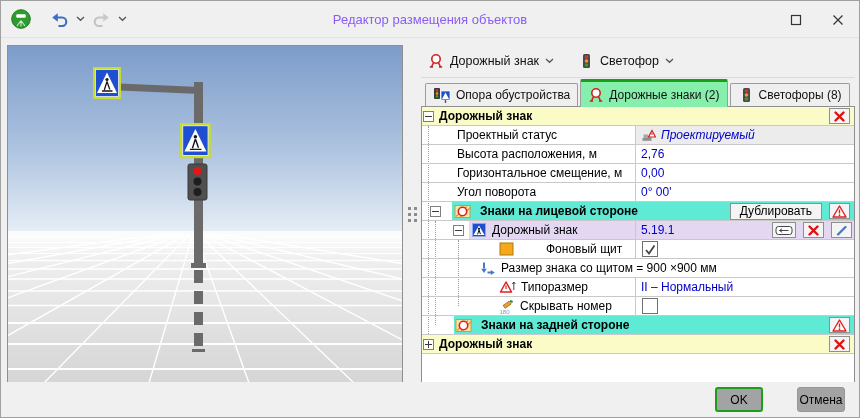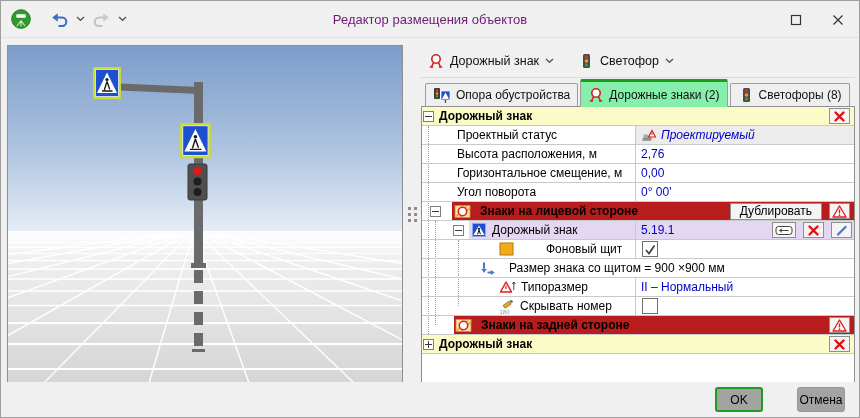--- a/index.html
+++ b/index.html
@@ -7,21 +7,21 @@
   .window { width:860px; height:418px; position:relative; background:#F0F0F0;
             border:1px solid #A0A0A0; overflow:hidden; }
 
   
   .titlebar { position:absolute; left:0; right:0; top:0; height:37px; display:flex;
               align-items:center; border-bottom:1px solid #E3E3E3; }
   .app-logo { margin-left:10px; display:flex; }
   .tb-tools { display:flex; align-items:center; margin-left:16px; gap:1px; }
   .tb-btn { width:24px; height:24px; display:flex; align-items:center; justify-content:center; border-radius:3px; }
   .tb-chev { width:16px; height:24px; display:flex; align-items:center; justify-content:center; }
-  .tb-title { position:absolute; left:0; right:0; text-align:center; font-size:13px; color:#701a75; pointer-events:none; }
+  .tb-title { position:absolute; left:0; right:0; text-align:center; font-size:13px; color:#8b5cf6; pointer-events:none; }
   .win-btns { position:absolute; right:10px; top:0; height:37px; display:flex; align-items:center; gap:20px; }
   .win-btn { width:22px; height:22px; display:flex; align-items:center; justify-content:center; }
 
   
   .viewport { position:absolute; left:6px; top:44px; width:396px; height:339px;
               border:1px solid #8F8F8F; background:#fff; overflow:hidden; }
 
   
   .splitter { position:absolute; left:402px; top:44px; width:18px; height:339px;
               display:flex; align-items:center; justify-content:center; }
@@ -49,21 +49,21 @@
   .plabel { flex:1; display:flex; align-items:center; gap:5px; padding-left:35px; color:#000; overflow:hidden; }
   .pval { width:219px; border-left:1px solid #C9C9C9; display:flex; align-items:center;
           padding-left:5px; color:#0000C8; gap:5px; overflow:hidden; }
   .pval.gray { background:#ECECEC;font-style:italic; }
   .pval.lav  { background:#E3D7F2; }
 
   .grow { height:19px; display:flex; align-items:center; border-bottom:1px solid #C9C9C9;
           position:relative; gap:5px; white-space:nowrap; }
   .grow.yellow { background:#FBFBC8; font-weight:bold; padding:0 2px 0 1px; }
   .cbar { flex:1; height:100%; display:flex; align-items:center; gap:5px; font-weight:bold; padding-right:2px; }
-  .cbar.cyan { background:#b91c1c; }
+  .cbar.cyan { background:#5eead4; }
   .lavbar { height:100%; display:flex; align-items:center; gap:5px; background:#E3D7F2; flex:1; padding-left:2px; }
 
   .expander { width:11px; height:11px; border:1px solid #7F7F7F; background:#fff; flex:none;
               display:flex; align-items:center; justify-content:center; }
   .spacer { flex:1; }
   .row-btn { height:16px; min-width:21px; border:1px solid #8F8F8F; background:#F4F4F4;
              display:flex; align-items:center; justify-content:center; flex:none; margin-right:2px; }
   .dup-btn { font-size:12px; font-weight:normal; padding:0 9px; height:17px; color:#000; }
   .checkbox { width:16px; height:16px; border:1px solid #707070; background:#fff; flex:none;
               display:flex; align-items:center; justify-content:center; margin-left:1px; }
@@ -448,21 +448,21 @@
       <div class="prow">
         <div class="plabel" style="padding-left:58px;">
           <span class="icon">
             <svg width="15" height="14">
                 <path d="M4 1.5 V7.5" stroke="#4A78C8" stroke-width="2"></path>
                 <polygon points="4,12 1.2,7.8 6.8,7.8" fill="#4A78C8"></polygon>
                 <path d="M7.5 11.5 H11" stroke="#4A78C8" stroke-width="2"></path>
                 <polygon points="14.8,11.5 10.8,9 10.8,14" fill="#4A78C8"></polygon>
               </svg>
           </span>
-          <span style="margin-left:9px;">Размер знака со щитом = 900 ×900 мм</span>
+          <span style="margin-left:1px;">Размер знака со щитом = 900 ×900 мм</span>
         </div>
       </div>
 
       <div class="prow">
         <div class="plabel" style="padding-left:77px;">
           <span class="icon">
             <svg width="17" height="14">
                 <polygon points="7,2 12.5,12 1.5,12" fill="#FFF" stroke="#E02020" stroke-width="1.5" stroke-linejoin="round"></polygon>
                 <line x1="7" y1="5.5" x2="7" y2="9" stroke="#E02020" stroke-width="1.2"></line>
                 <path d="M14.8 2 v8 M14.8 2 l-1.5 2 M14.8 2 l1.5 2" stroke="#333" stroke-width="0.9" fill="none"></path>

